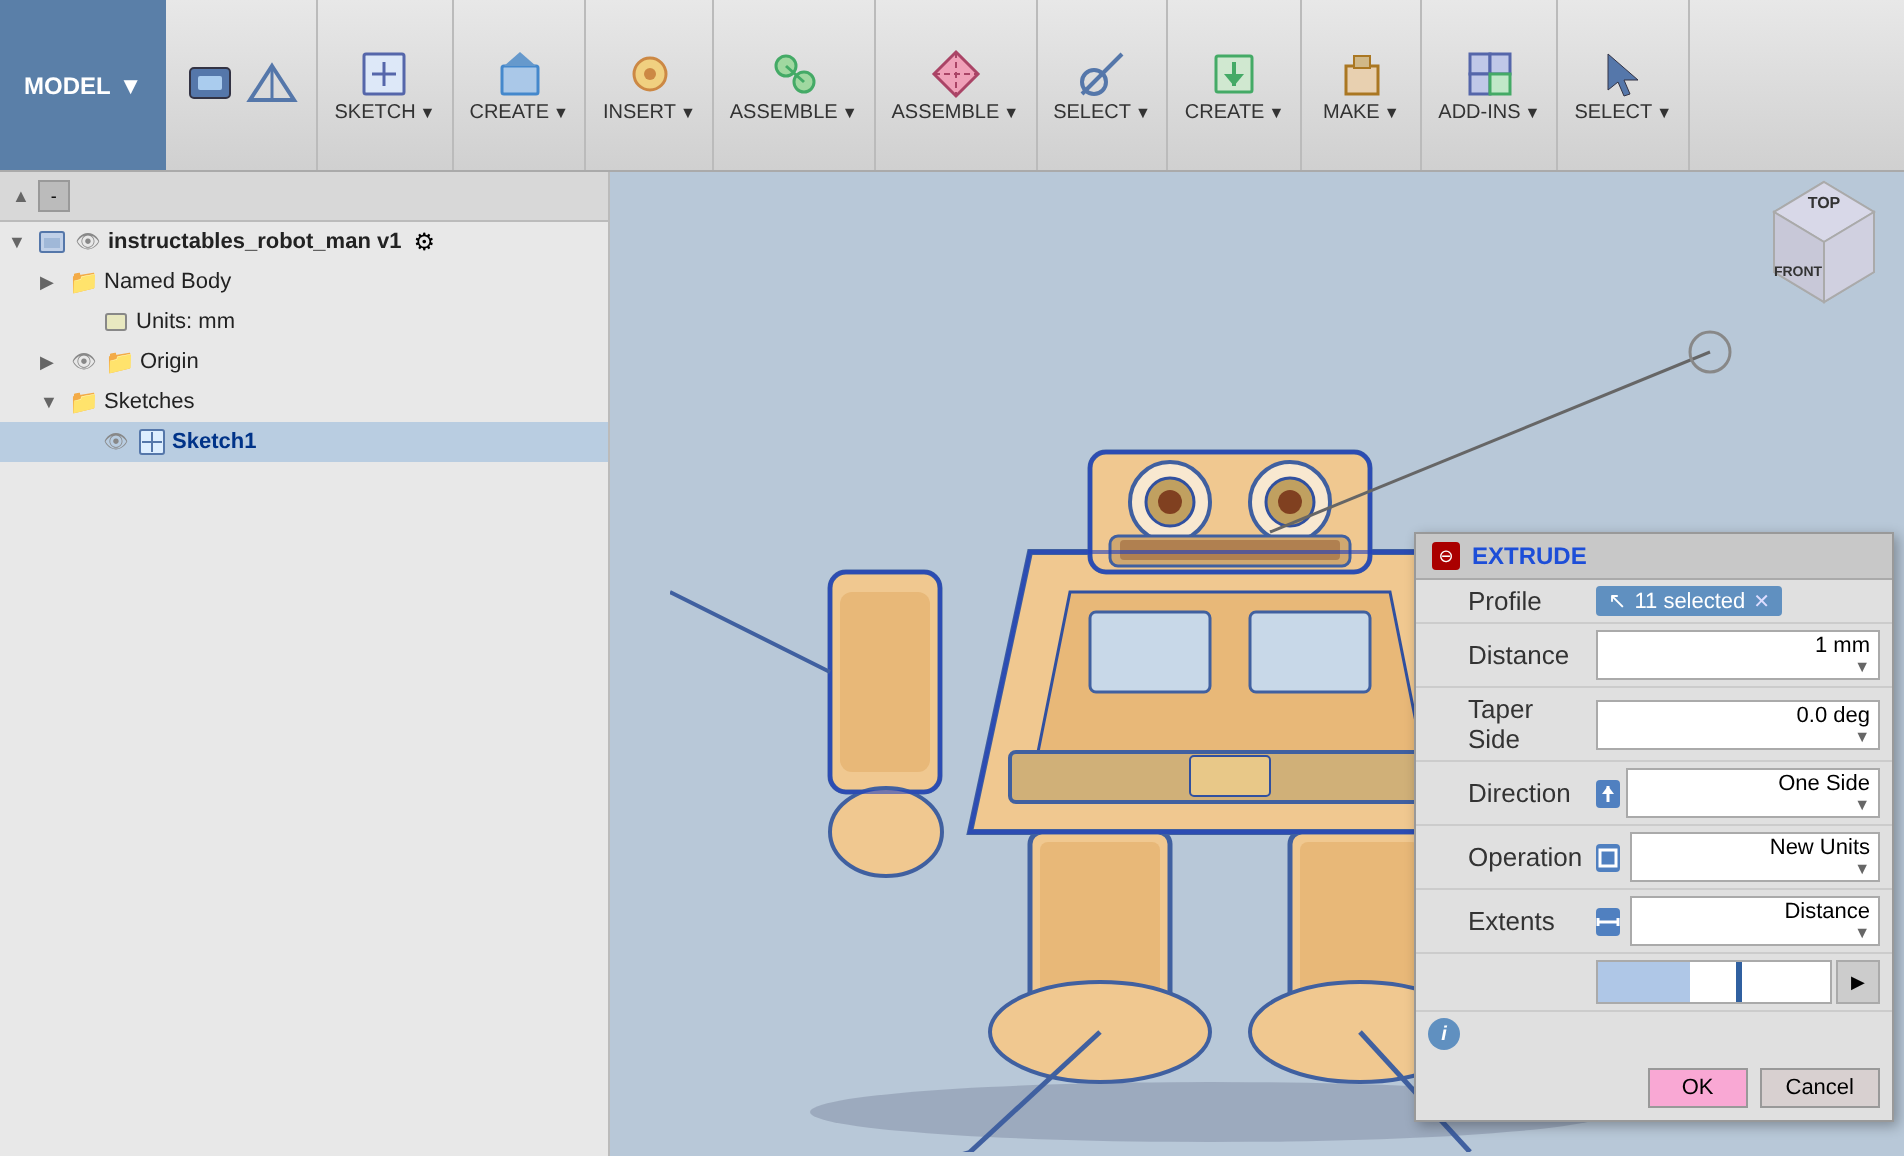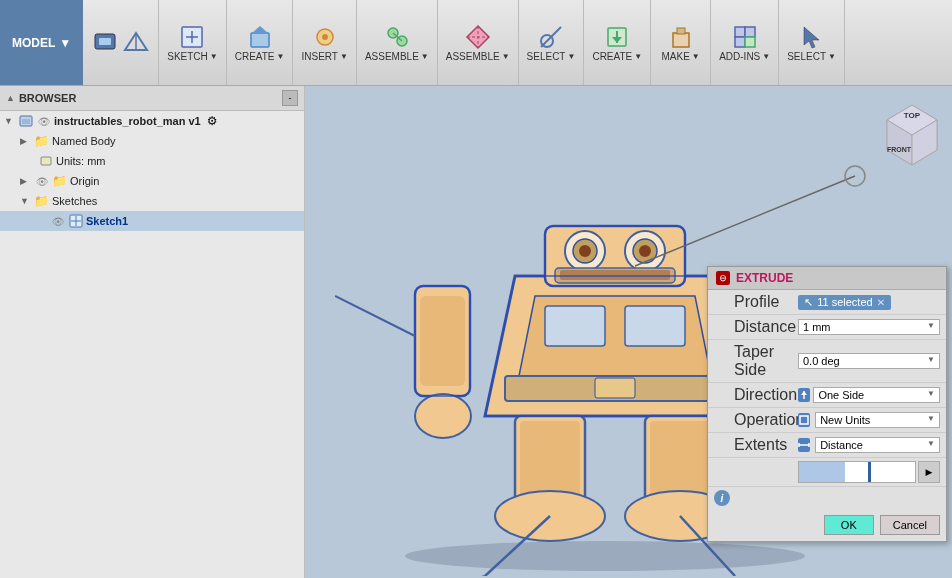--- a/index.html
+++ b/index.html
@@ -128,21 +128,21 @@
       position: absolute;
       top: 50px;
       left: 30px;
       width: 620px;
       height: 440px;
     }
 
     
     #viewcube {
       position: absolute;
-      top: 14px;
+      top: 0;
       right: 5px;
       width: 70px;
       height: 70px;
     }
 
     
     #extrude-panel {
       position: absolute;
       top: 180px;
       right: 5px;
@@ -162,33 +162,33 @@
     .extrude-close {
       width: 14px; height: 14px;
       background: #a00;
       border-radius: 2px;
       display: flex; align-items: center; justify-content: center;
       color: white; font-size: 9px; cursor: pointer;
     }
     .extrude-title {
       font-size: 12px;
       font-weight: bold;
-      color: #be185d;
+      color: #1d4ed8;
       flex: 1;
     }
     .extrude-row {
       display: flex;
       align-items: center;
       padding: 3px 6px;
       border-bottom: 1px solid #ccc;
       gap: 4px;
     }
     .extrude-label {
       width: 80px;
-      font-size: 16px;
+      font-size: 13px;
       color: #333;
       padding-left: 20px;
     }
     .extrude-value {
       flex: 1;
       display: flex;
       align-items: center;
       gap: 2px;
     }
     .profile-badge {
@@ -203,21 +203,21 @@
       cursor: pointer;
       font-size: 10px;
       color: #ddf;
     }
     .input-field {
       border: 1px solid #aaa;
       background: white;
       padding: 1px 4px;
       font-size: 11px;
       width: 100%;
-      display: flex; align-items: flex-start; justify-content: space-between;
+      display: flex; align-items: flex-end; justify-content: space-between; flex-direction: column;
     }
     .input-arrow { font-size: 8px; color: #666; }
     .direction-icon {
       width: 14px; height: 14px;
       background: #5080c0;
       border-radius: 2px;
       display: flex; align-items: center; justify-content: center;
       color: white; font-size: 8px;
     }
     .extent-input {
@@ -268,21 +268,21 @@
       display: flex; align-items: center; justify-content: center;
       font-size: 10px; font-style: italic; font-weight: bold;
     }
     .extrude-buttons {
       display: flex;
       justify-content: flex-end;
       gap: 6px;
       padding: 6px;
     }
     .btn-ok {
-      background: #5eead4;
+      background: #f9a8d4;
       border: 1px solid #999;
       padding: 3px 16px;
       font-size: 11px;
       cursor: pointer;
     }
     .btn-cancel {
       background: #d8d0d0;
       border: 1px solid #999;
       padding: 3px 12px;
       font-size: 11px;
@@ -469,21 +469,20 @@
       <span class="arrow">▼</span>
     </div>
   </div>
 </div>
 
 <div id="main">
 
   <div id="sidebar">
     <div id="browser-header">
       <span style="font-size:9px;color:#666;">▲</span>
-      <span class="browser-title">BROWSER</span>
       <div class="browser-btn">
         <span>-</span>
       </div>
     </div>
 
     <div>
 
       <div class="tree-item" style="padding-left:4px;">
         <span class="tree-arrow">▼</span>
         <span class="tree-icon">
@@ -496,21 +495,21 @@
         <span class="tree-label" style="font-weight:bold;">instructables_robot_man v1</span>
         <span style="margin-left:4px;">⚙</span>
       </div>
 
       <div class="tree-item" style="padding-left:20px;">
         <span class="tree-arrow">▶</span>
         <span class="tree-icon folder-icon">📁</span>
         <span class="tree-label">Named Body</span>
       </div>
 
-      <div class="tree-item" style="padding-left:24px;">
+      <div class="tree-item" style="padding-left:36px;">
         <span class="tree-arrow"></span>
         <span class="tree-icon">
           <svg width="14" height="14" viewBox="0 0 14 14">
               <rect x="2" y="3" width="10" height="8" rx="1" fill="#e8e8c0" stroke="#888"></rect>
             </svg>
         </span>
         <span class="tree-label">Units: mm</span>
       </div>
 
       <div class="tree-item" style="padding-left:20px;">

